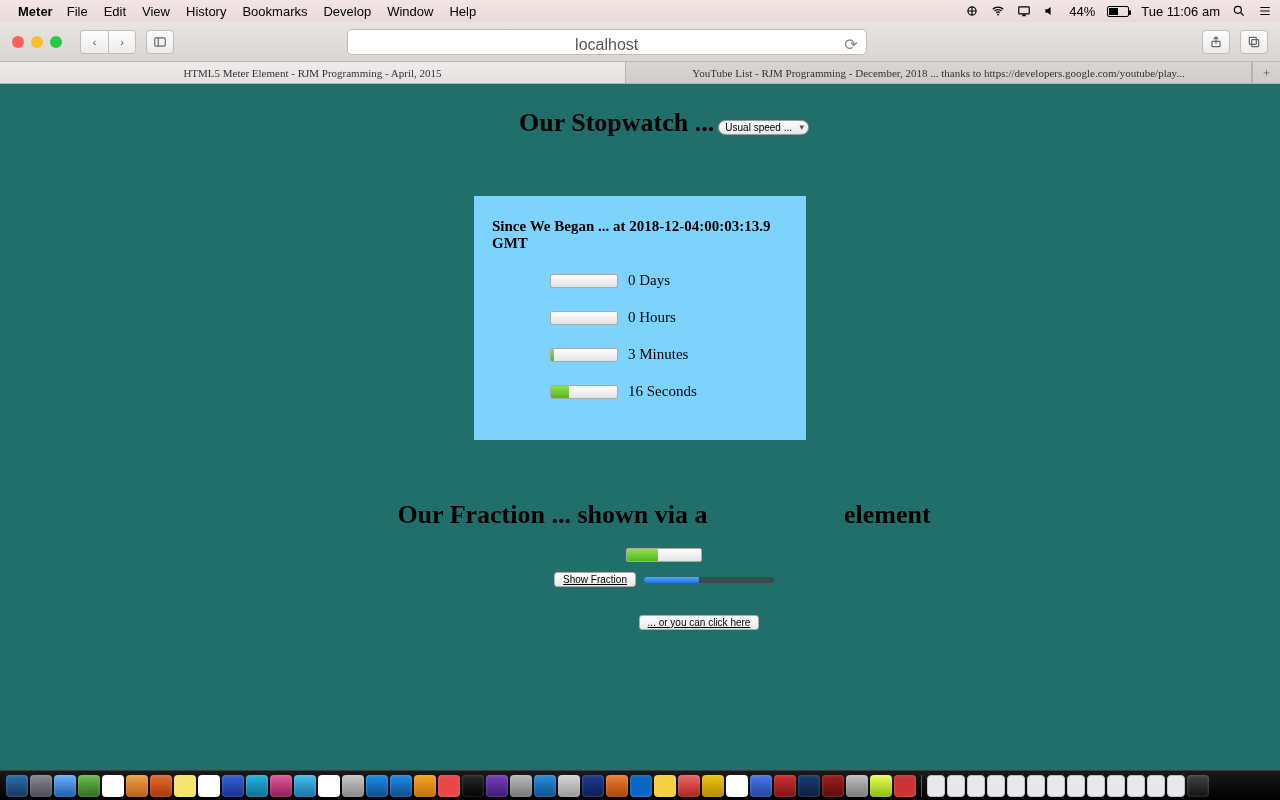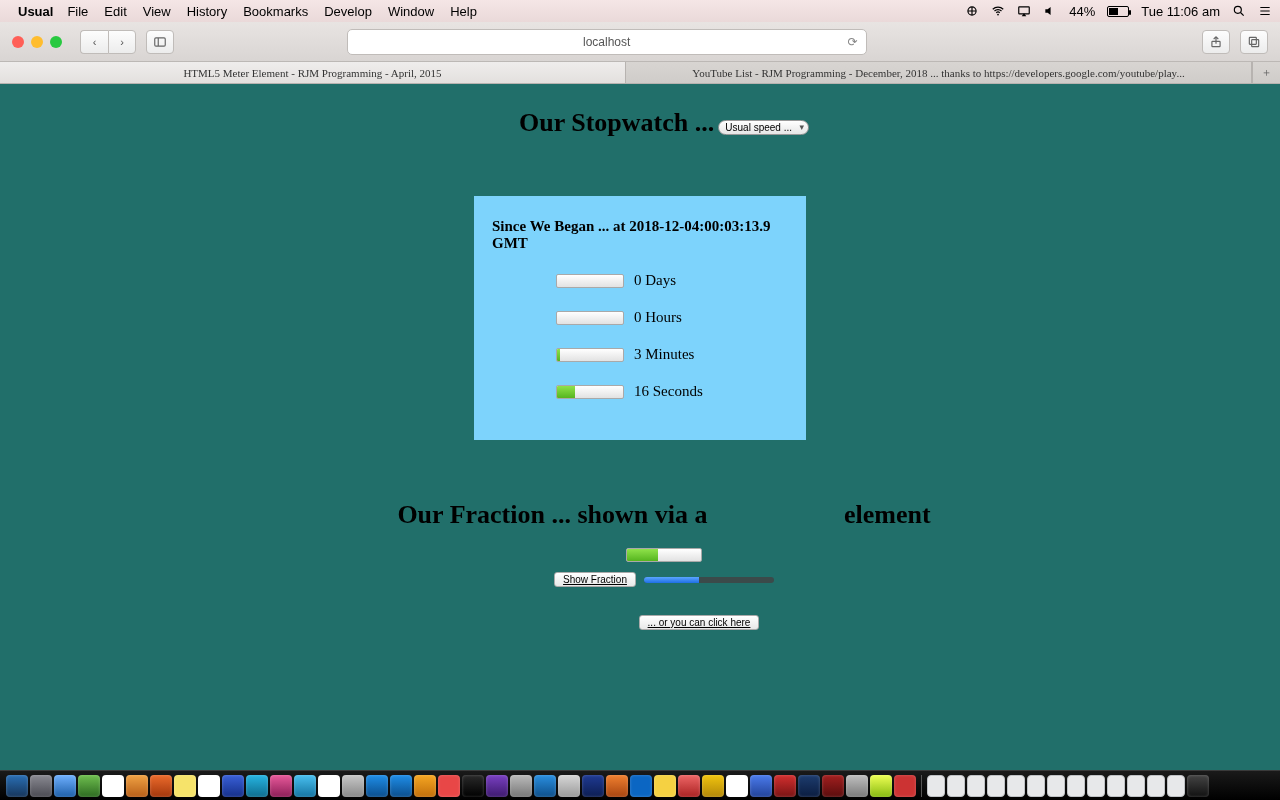--- a/index.html
+++ b/index.html
@@ -29,21 +29,21 @@
     border-bottom: 1px solid #bcb8b5;
     display:flex; align-items:center; padding: 0 12px; gap:10px;
   }
   .traffic { display:flex; gap:7px; margin-right:8px;}
   .traffic span { width:12px; height:12px; border-radius:50%; display:block;}
   .tl-red{background:#ff5f57;} .tl-yel{background:#ffbd2e;} .tl-grn{background:#28c940;}
   .sq-btn { width:28px; height:24px; border:1px solid #c0bcb9; border-radius:4px; background:linear-gradient(#fdfdfd,#ececec); display:flex;align-items:center;justify-content:center; font-size:11px; color:#555;}
   .nav-group{display:flex;}
   .nav-group .sq-btn:first-child{border-radius:4px 0 0 4px; border-right:none;}
   .nav-group .sq-btn:last-child{border-radius:0 4px 4px 0;}
-  .url-bar { flex:0 0 520px; margin:0 auto; height:26px; border:1px solid #c0bcb9; border-radius:5px; background:#fff; display:flex; align-items:center; justify-content:center; font-size:12px; color:#555; position:relative;}
+  .url-bar { flex:0 0 520px; margin:0 auto; height:26px; border:1px solid #c0bcb9; border-radius:5px; background:#fff; display:flex; align-items:flex-end; justify-content:center; font-size:16px; color:#555; position:relative;}
   .url-bar .reload{color:#888;position:absolute;right:8px;}
   .right-tools{margin-left:auto;display:flex;gap:10px;}
 
   .tab-bar { height:22px; background:linear-gradient(#d8d5d2,#cfccc9); display:flex; font-size:11px; color:#333; border-bottom:1px solid #b7b3b0;}
   .tab { flex:1; display:flex; align-items:center; justify-content:center; border-right:1px solid #b7b3b0; padding:0 8px; white-space:nowrap; overflow:hidden; text-overflow:ellipsis;font-family:Liberation Serif, serif;}
   .tab.active{ background:linear-gradient(#efedec,#e3e0de); }
   .tab-add{ width:28px; display:flex;align-items:center;justify-content:center; color:#666; border-left:1px solid #b7b3b0;}
 
   
   .viewport {
@@ -57,21 +57,21 @@
   .center { text-align:center;margin-left:48px; }
   h1.title { font-size:26px; font-weight:700; display:inline-block; margin-top:24px; }
   .speed-select { font-family:-apple-system,Arial,sans-serif; font-size:10px; border:1px solid #999; border-radius:9px; padding:1px 16px 1px 6px; background:linear-gradient(#fff,#e6e6e6); position:relative; display:inline-block; vertical-align:middle;}
   .speed-select::after{content:"▾"; font-size:9px; position:absolute; right:4px; top:1px; color:#555;}
 
   .stopwatch-box {
     width: 332px; margin: 58px auto 0; background:#7dd3fc;
     padding: 22px 18px 20px; text-align:left;
   }
   .stopwatch-box h3 { font-size:15px; font-weight:700; margin-bottom:18px;}
-  .sw-row{ display:flex; align-items:center; gap:10px; margin: 20px 16px; padding-left: 48px;}
+  .sw-row{ display:flex; align-items:center; gap:10px; margin: 20px 10px; padding-left: 48px;}
   .meter-like { width:68px; height:14px; border:1px solid #a9a9a9; border-radius:2px; background:linear-gradient(#fff,#e2e2e2); position:relative; overflow:hidden;}
   .meter-like .bar{ position:absolute; left:0; top:0; bottom:0; background:linear-gradient(#8fe24a,#56b51f);}
   .sw-label{ font-size:15px; }
 
   h1.fraction { font-size:26px; font-weight:700; margin-top:60px; display:inline-block;}
   .fraction-row{ margin-top:38px; font-size:15px;}
   .num-input {
     width:118px; font-family:Arial; font-size:12px; padding:0 16px 0 4px;
     border:1px solid #a8a8a8; background:#fff; text-align:left; display:inline-block; position:relative;
   }
@@ -108,21 +108,21 @@
   .dock .d{ width:22px;height:22px;border-radius:4px; background:#445; box-shadow:inset 0 0 3px rgba(255,255,255,.25);}
   .dock .sep{width:1px;height:22px;background:#555;margin:0 3px;}
   .dock .w{background:#e7e8ea; border:1px solid #bfc2c6; width:18px;}
   svg.mini{width:14px;height:14px;}
 </style>
 </head>
 <body>
 
 <div class="mac-menubar">
   <span class="apple"></span>
-  <span class="app-name">Usual</span>
+  <span class="app-name">Meter</span>
   <span class="menu-item">File</span>
   <span class="menu-item">Edit</span>
   <span class="menu-item">View</span>
   <span class="menu-item">History</span>
   <span class="menu-item">Bookmarks</span>
   <span class="menu-item">Develop</span>
   <span class="menu-item">Window</span>
   <span class="menu-item">Help</span>
   <span class="spacer"></span>
   <span class="right-item">

